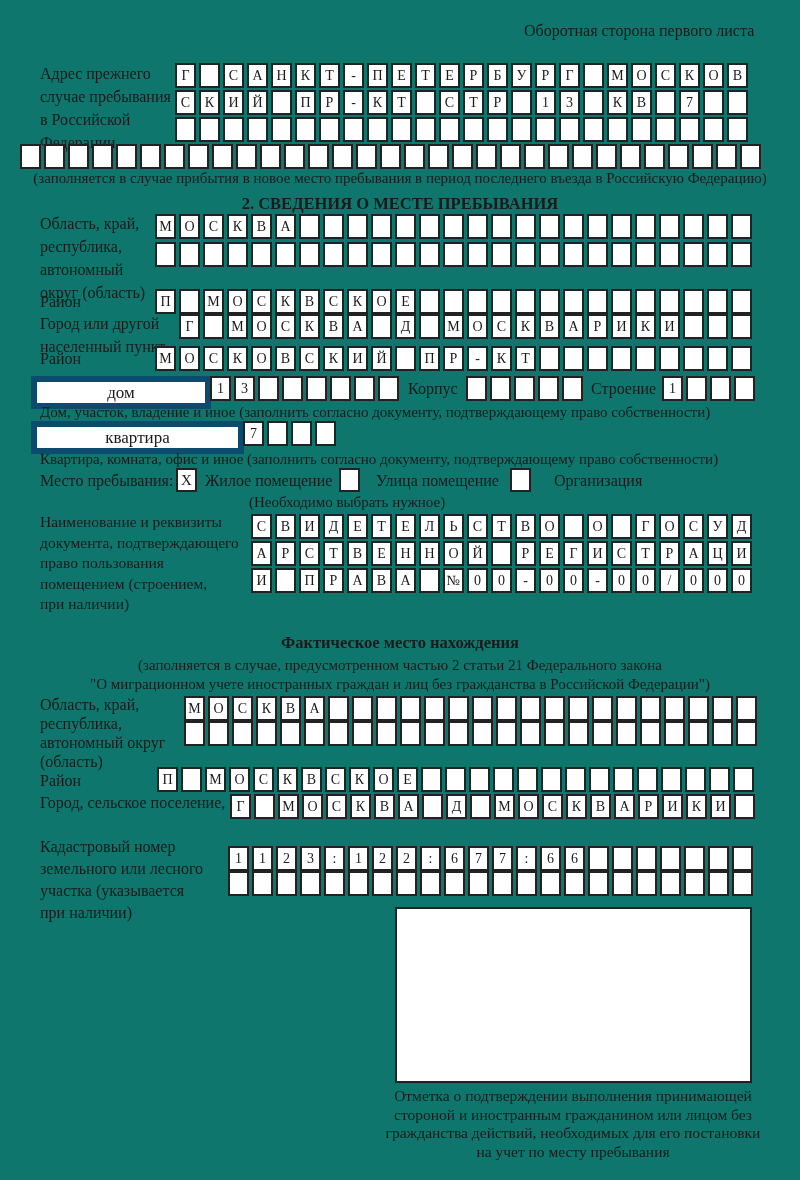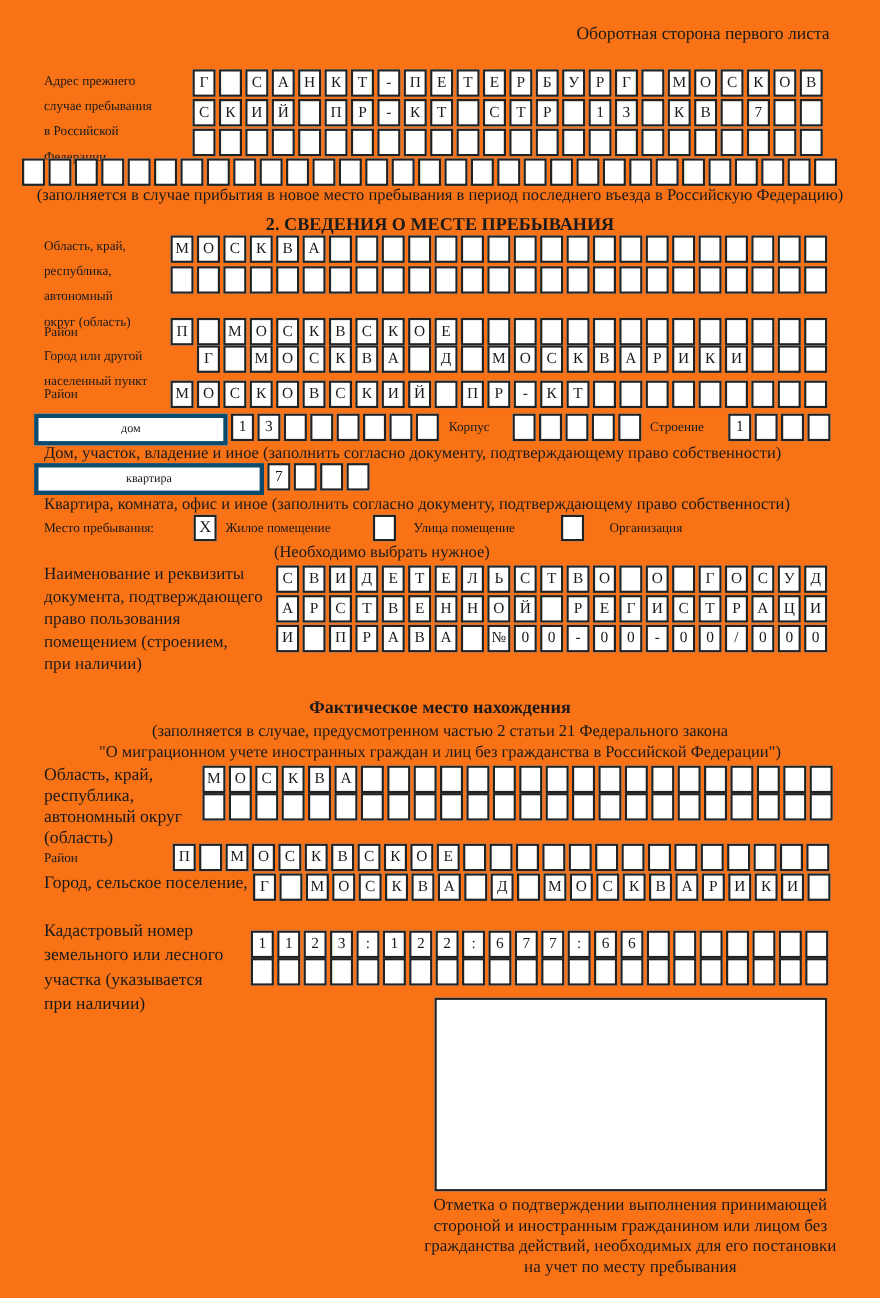--- a/index.html
+++ b/index.html
@@ -1,36 +1,36 @@
 <!DOCTYPE html>
 <html><head>
 <meta charset="utf-8">
 <style>
   html,body{margin:0;padding:0;background:#fff;}
   .page{
-    position:relative;width:800px;height:1180px;background:#f97316;
+    position:relative;width:800px;height:1180px;background:#0f766e;
     font-family:"Liberation Serif","DejaVu Serif",serif;color:#1a1a1a;overflow:hidden;
   }
   .abs{position:absolute;}
-  .lbl{font-size:12px;line-height:23px;white-space:nowrap;}
+  .lbl{font-size:16px;line-height:23px;white-space:nowrap;}
   .lbl-tight{font-size:16px;line-height:19px;white-space:nowrap;}
   .lbl-med{font-size:16px;line-height:22px;white-space:nowrap;}
   .lbl-doc{font-size:15.5px;line-height:20.5px;white-space:nowrap;}
   .note{font-size:15px;white-space:nowrap;}
   .center{left:0;width:800px;text-align:center;}
   .title{font-weight:bold;font-size:16.5px;}
   .boxrow{white-space:nowrap;height:25px;}
   .cell{
     display:inline-block;width:17px;height:21px;border:2px solid #222;
     margin-right:3px;text-align:center;font-size:14px;line-height:21px;
     vertical-align:top;background:#fff;
   }
   .widebox{
-    border:4px solid #0c4a6e;height:21px;line-height:21px;text-align:center;
-    font-size:11px;background:#fff;
+    border:6px solid #0c4a6e;height:21px;line-height:21px;text-align:center;
+    font-size:17px;background:#fff;
   }
   .checkbox{
     display:inline-block;width:17px;height:20px;border:2px solid #222;
     text-align:center;font-size:15px;line-height:20px;background:#fff;
   }
   .bigbox{border:2px solid #222;background:#fff;}
   .marknote{font-size:15.5px;line-height:18.5px;text-align:center;}
 </style>
 </head>
 <body>

